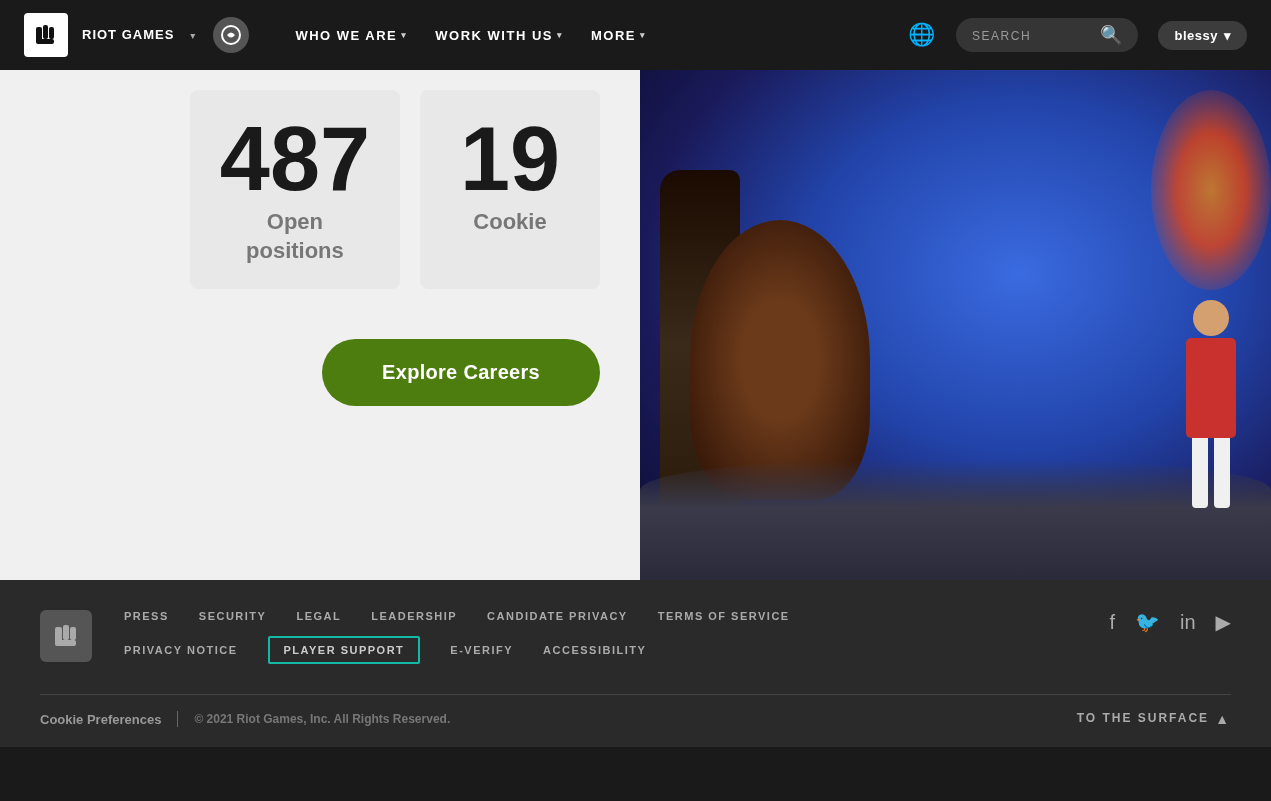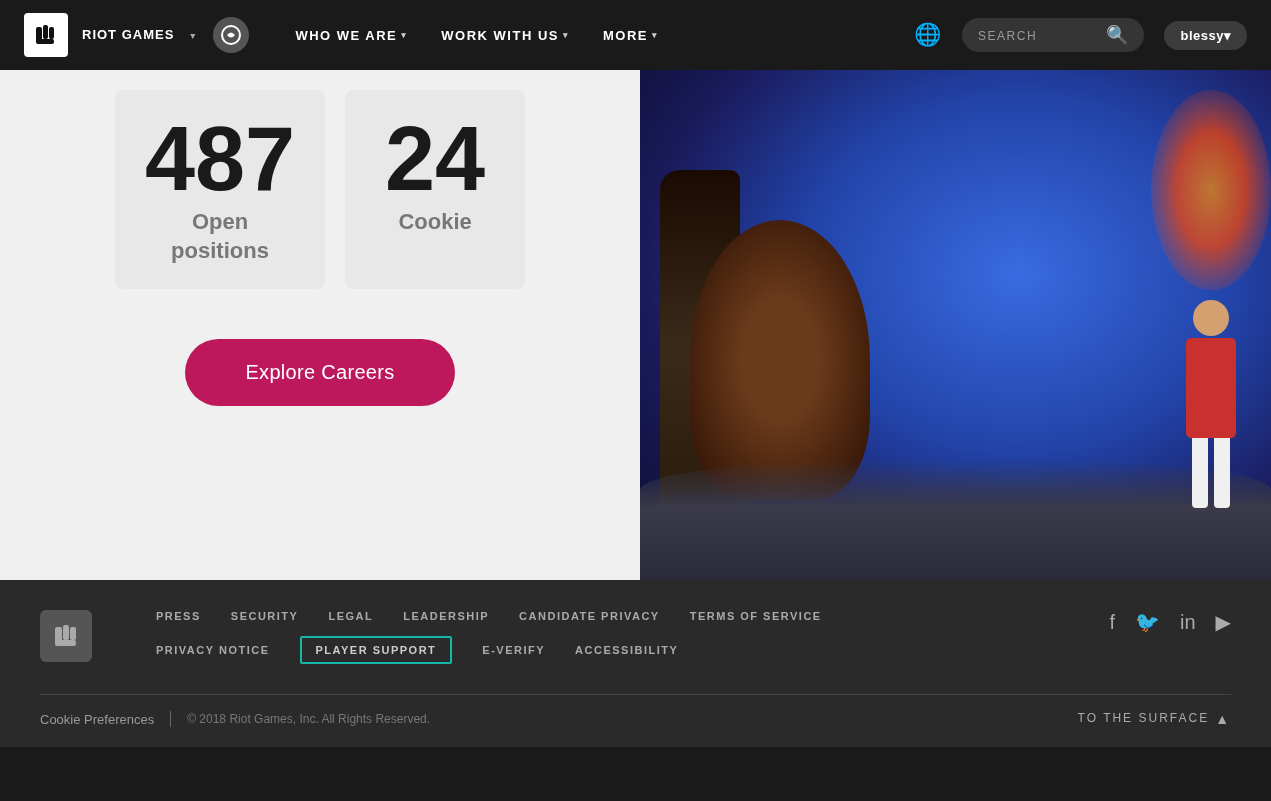--- a/index.html
+++ b/index.html
@@ -48,21 +48,21 @@
       background: #555;
       display: flex;
       align-items: center;
       justify-content: center;
       margin-left: 4px;
     }
     .logo-circle svg { width: 22px; height: 22px; }
     .nav-links {
       display: flex;
       align-items: flex-start;
-      gap: 14px;
+      gap: 8px;
       flex: 1;
       margin-left: 16px;
     }
     .nav-link {
       color: white;
       font-size: 13px;
       font-weight: 600;
       letter-spacing: 1.5px;
       text-transform: uppercase;
       padding: 8px 10px;
@@ -97,20 +97,21 @@
       color: #d946ef;
       font-size: 13px;
       letter-spacing: 1px;
       width: 120px;
     }
     .search-bar input::placeholder { color: #999; letter-spacing: 1.5px; text-transform: uppercase; font-size: 12px; }
     .search-icon { color: white; font-size: 18px; cursor: pointer; }
     .user-btn {
       display: flex;
       align-items: center;
+      gap: 6px;
       background: rgba(255,255,255,0.15);
       border-radius: 24px;
       padding: 7px 16px;
       color: white;
       font-size: 13px;
       font-weight: 600;
       cursor: pointer;
       letter-spacing: 0.5px;
     }
 
@@ -121,21 +122,21 @@
       height: 510px;
     }
 
     
     .left-panel {
       background: #f0f0f0;
       width: 640px;
       flex-shrink: 0;
       display: flex;
       flex-direction: column;
-      align-items: center;
+      align-items: flex-end;
       justify-content: flex-start;
       padding: 20px 40px 40px 40px;
     }
     .stats-row {
       display: flex;
       gap: 20px;
       margin-bottom: 50px;
     }
     .stat-card {
       background: #e8e8e8;
@@ -152,27 +153,27 @@
       font-family: Arial Black, Arial, sans-serif;
     }
     .stat-label {
       font-size: 22px;
       color: #777;
       font-weight: 700;
       margin-top: 4px;
       line-height: 1.3;
     }
     .explore-btn {
-      background: #be185d;
+      background: #4d7c0f;
       color: white;
       border: none;
       border-radius: 40px;
       padding: 22px 60px;
       font-size: 20px;
-      font-weight: 400;
+      font-weight: 700;
       cursor: pointer;
       letter-spacing: 0.3px;
     }
 
     
     .right-panel {
       flex: 1;
       background: linear-gradient(135deg, #1a3a6b 0%, #2a5ab5 30%, #4a2a7a 60%, #1a1a3a 100%);
       position: relative;
       overflow: hidden;
@@ -258,21 +259,21 @@
       padding: 30px 40px 0;
     }
     .footer-main {
       display: flex;
       align-items: flex-start;
       justify-content: space-between;
       padding-bottom: 30px;
     }
     .footer-left {
       display: flex;
-      gap: 64px;
+      gap: 32px;
       align-items: flex-start;
     }
     .footer-logo {
       width: 52px;
       height: 52px;
       background: #555;
       border-radius: 6px;
       display: flex;
       align-items: center;
       justify-content: center;
@@ -318,20 +319,21 @@
     .footer-divider {
       height: 1px;
       background: #444;
       margin: 0 0 16px;
     }
     .footer-bottom {
       display: flex;
       align-items: center;
       justify-content: space-between;
       padding-bottom: 20px;
+      font-weight: bold;
     }
     .footer-bottom-left {
       display: flex;
       align-items: center;
       gap: 16px;
     }
     .cookie-pref {
       color: #999;
       font-size: 13px;
       cursor: pointer;
@@ -414,21 +416,21 @@
 
 <div class="main-content">
 
   <div class="left-panel">
     <div class="stats-row">
       <div class="stat-card">
         <div class="stat-number">487</div>
         <div class="stat-label">Open<br>positions</div>
       </div>
       <div class="stat-card">
-        <div class="stat-number">24</div>
+        <div class="stat-number">19</div>
         <div class="stat-label">Cookie</div>
       </div>
     </div>
     <button class="explore-btn">Explore Careers</button>
   </div>
 
   <div class="right-panel">
     <div class="scene-bg"></div>
     <div class="fire-effect"></div>
     <div class="tree-left"></div>
@@ -478,20 +480,20 @@
       <span class="social-icon">🐦</span>
       <span class="social-icon">in</span>
       <span class="social-icon">▶</span>
     </div>
   </div>
   <div class="footer-divider"></div>
   <div class="footer-bottom">
     <div class="footer-bottom-left">
       <span class="cookie-pref">Cookie Preferences</span>
       <div class="footer-divider-v"></div>
-      <span class="copyright">© 2018 Riot Games, Inc. All Rights Reserved.</span>
+      <span class="copyright">© 2021 Riot Games, Inc. All Rights Reserved.</span>
     </div>
     <div class="to-top">
       <span>TO THE SURFACE</span>
       <span class="to-top-arrow">▲</span>
     </div>
   </div>
 </footer>
 
 </body></html>

